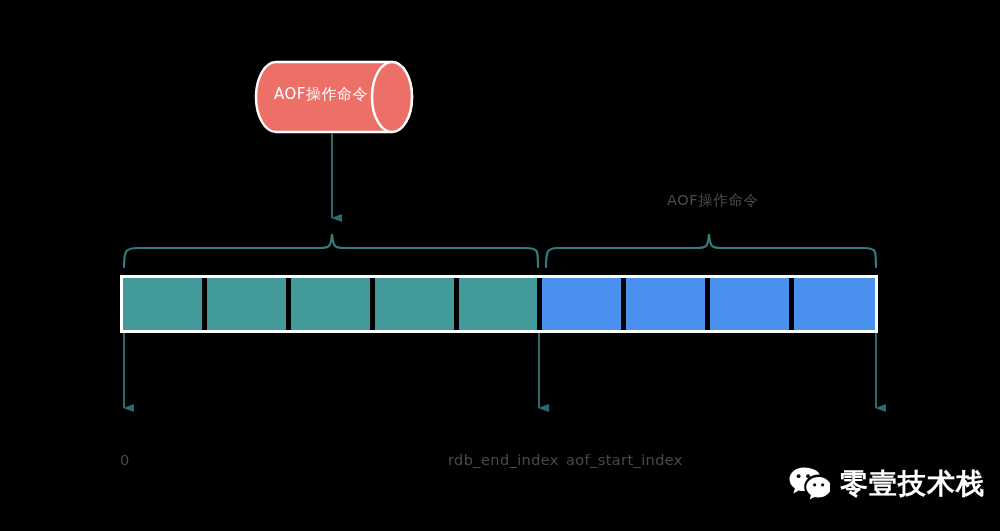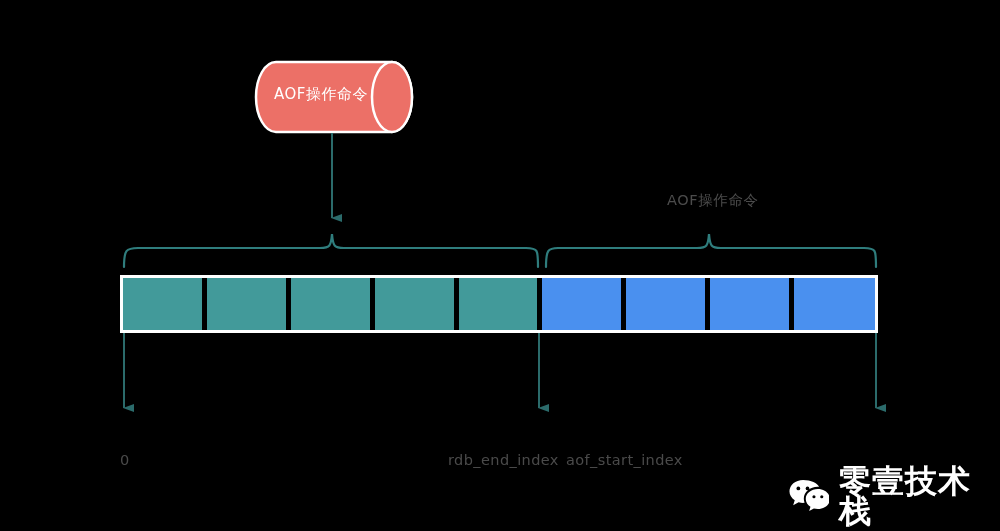--- a/index.html
+++ b/index.html
@@ -67,21 +67,21 @@
   #watermark {
     position: absolute;
     left: 788px;
     top: 466px;
     display: flex;
     align-items: center;
     gap: 10px;
   }
   #watermark .wm-text {
     color: #ffffff;
-    font-size: 32px;
+    font-size: 28px;
     font-weight: 700;
     letter-spacing: 1px;
     line-height: 30px;
   }
 </style>
 </head>
 <body>
 
 <div id="stage">
 

